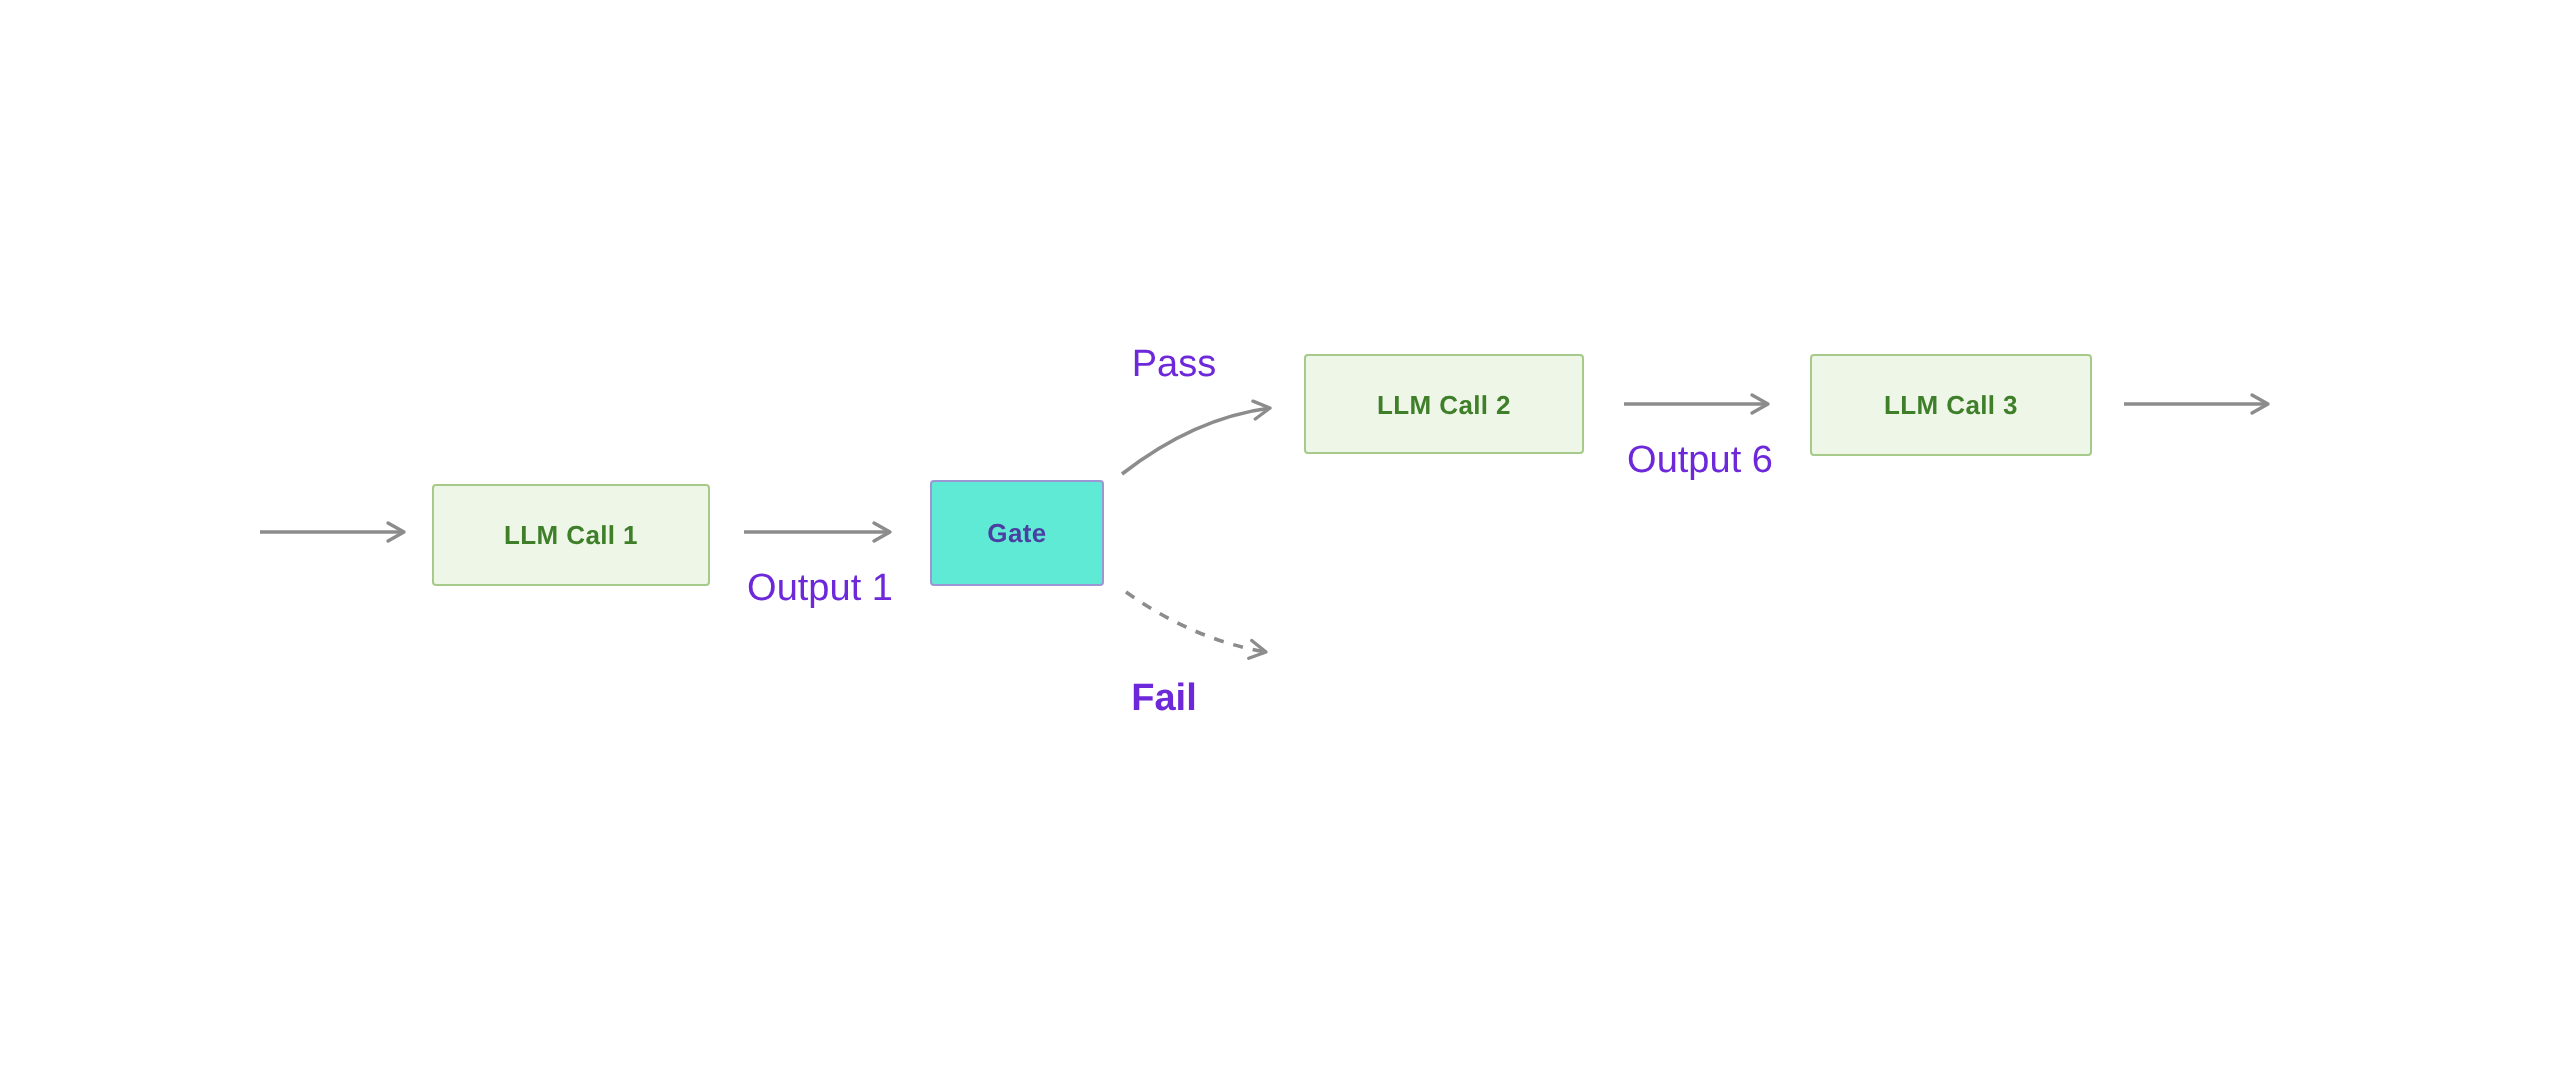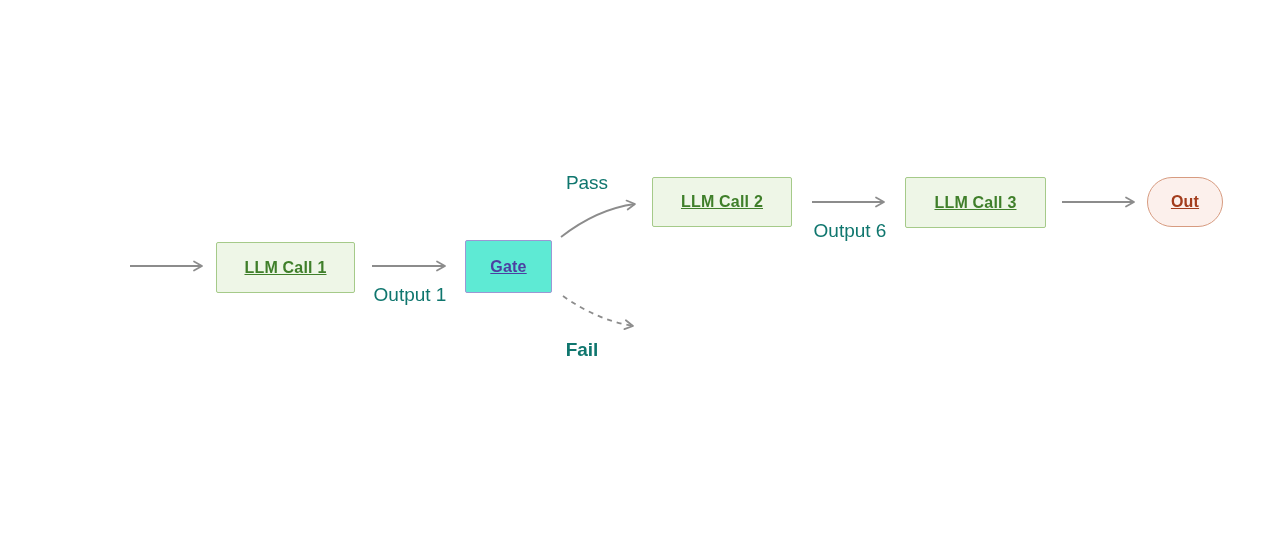--- a/index.html
+++ b/index.html
@@ -28,24 +28,23 @@
   .edge.dashed {
     stroke-dasharray: 5 5;
   }
   .node {
     position: absolute;
     box-sizing: border-box;
     display: flex;
     align-items: center;
     justify-content: center;
     font-weight: 700;
-    font-size: 16px;
+    font-size: 13px;
     letter-spacing: 0.2px;
     white-space: nowrap;
-    text-decoration: underline;
   }
   .node.llm {
     background: #eef6e7;
     border: 1.3px solid #a5ca89;
     color: #3f7f2a;
     border-radius: 2px;
   }
   .node.gate {
     background: #5eead4;
     border: 1.3px solid #9c97d4;
@@ -58,21 +57,21 @@
     color: #a33d1d;
   }
   .node.ellipse { border-radius: 50%; }
   .node.pill    { border-radius: 26px; }
 
   .edge-label {
     position: absolute;
     transform: translate(-50%, -50%);
     font-size: 19px;
     font-weight: 400;
-    color: #0f766e;
+    color: #6d28d9;
     white-space: nowrap;
   }
 
   
   #node-in    { left: 58px;   top: 238px; width: 59px;  height: 56px; }
   #node-llm1  { left: 216px;  top: 242px; width: 139px; height: 51px; text-align: center; }
   #node-gate  { left: 465px;  top: 240px; width: 87px;  height: 53px; }
   #node-llm2  { left: 652px;  top: 177px; width: 140px; height: 50px; }
   #node-llm3  { left: 905px;  top: 177px; width: 141px; height: 51px; }
   #node-out   { left: 1147px; top: 177px; width: 76px;  height: 50px; }
@@ -105,21 +104,20 @@
 
 
   <div id="node-llm1" class="node llm">LLM Call 1</div>
 
   <div id="node-gate" class="node gate">Gate</div>
 
   <div id="node-llm2" class="node llm">LLM Call 2</div>
 
   <div id="node-llm3" class="node llm">LLM Call 3</div>
 
-  <div id="node-out" class="node pill terminal">Out</div>
 
 
   <div id="label-output1" class="edge-label">Output 1</div>
 
   <div id="label-pass" class="edge-label">Pass</div>
 
   <div id="label-output2" class="edge-label">Output 6</div>
 
   <div id="label-fail" class="edge-label">Fail</div>
 

